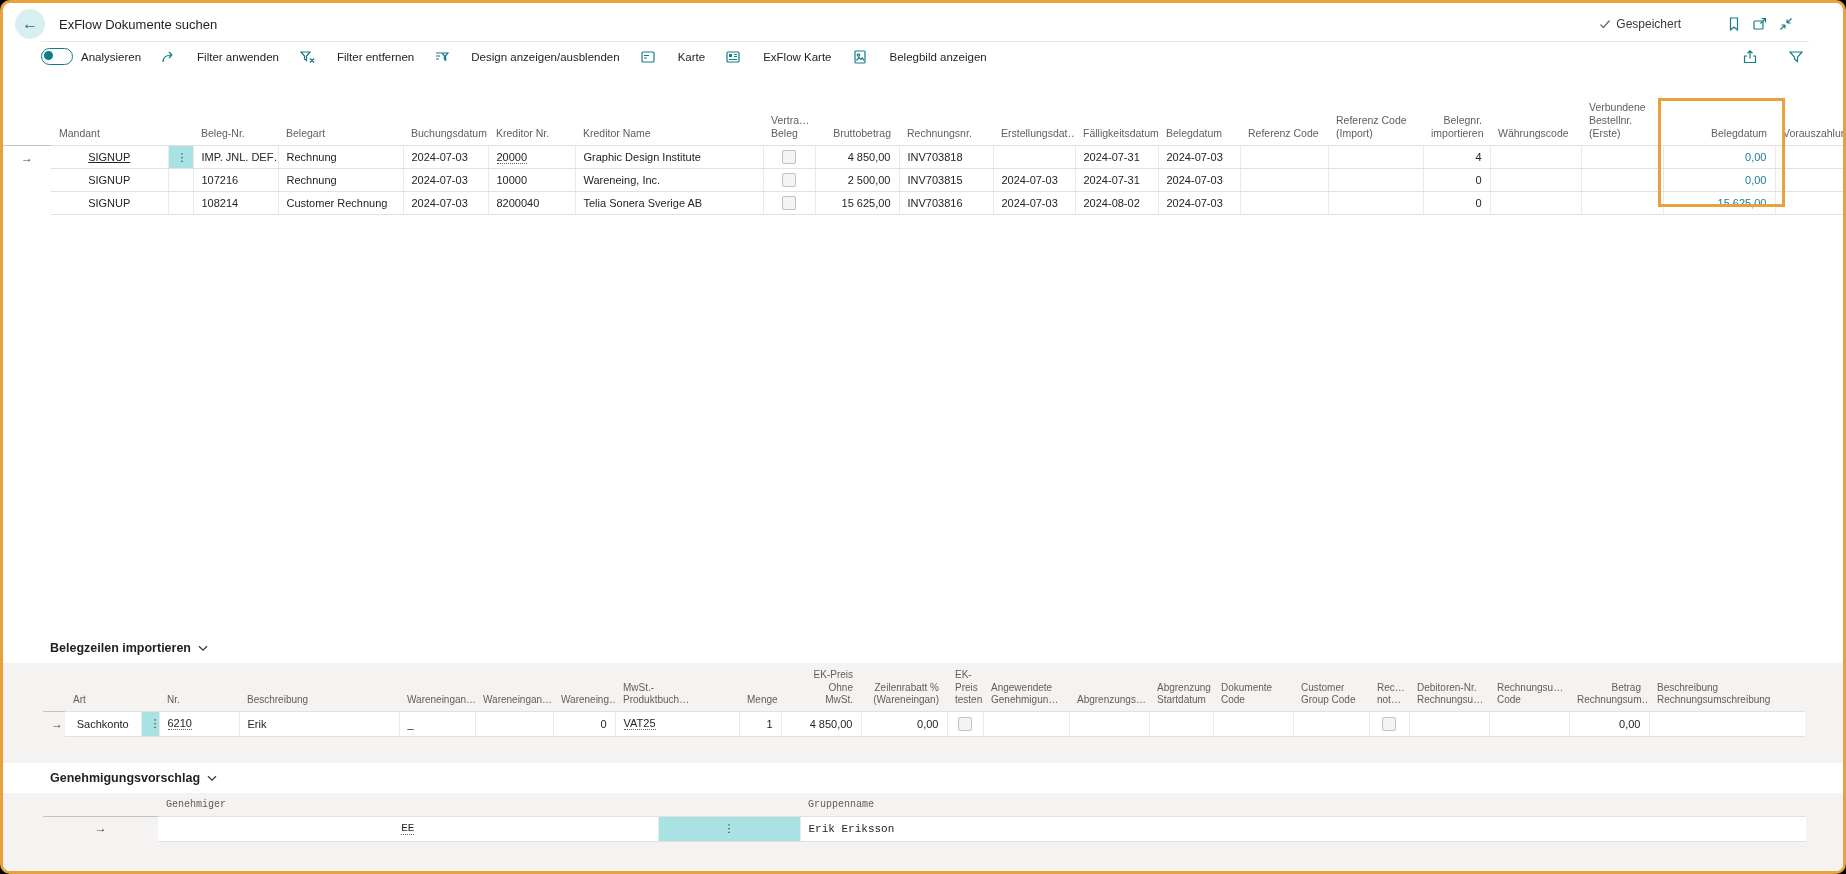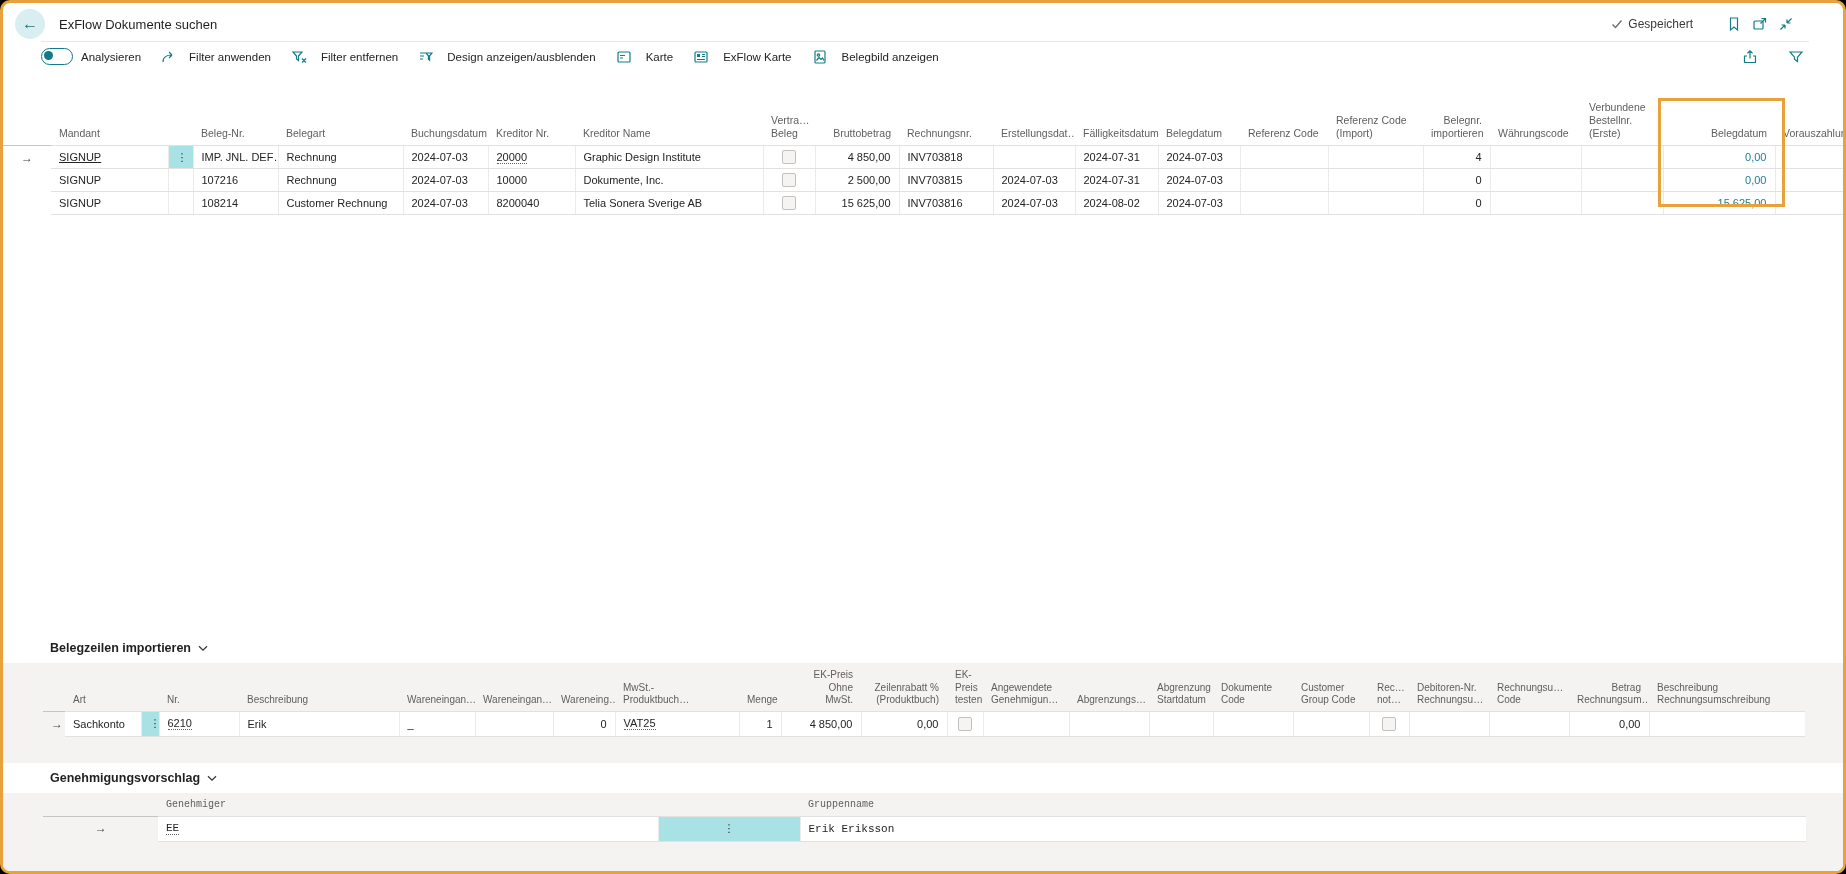--- a/index.html
+++ b/index.html
@@ -5,40 +5,40 @@
   html,body{margin:0;padding:0;background:#000;}
   .frame{position:relative;width:1846px;height:874px;box-sizing:border-box;
     border:3px solid #E9A23B;border-radius:10px;background:#fff;overflow:hidden;
     font-family:"Liberation Sans",sans-serif;color:#252423;}
   
   .titlebar{display:flex;align-items:center;height:34px;padding:4px 44px 0 12px;}
   .back-btn{width:30px;height:30px;border-radius:50%;background:#d9eef0;color:#1f6c75;
     font-size:16px;line-height:30px;text-align:center;cursor:pointer;flex:0 0 auto;}
   .page-title{margin-left:14px;font-size:13px;color:#1f1f1f;}
   .titlebar .spacer{flex:1;}
-  .status{display:flex;align-items:center;gap:5px;font-size:12px;color:#3b3a39;margin-right:28px;}
+  .status{display:flex;align-items:center;gap:5px;font-size:12px;color:#3b3a39;margin-right:40px;}
   .iconbtn{width:26px;height:22px;display:flex;align-items:center;justify-content:center;cursor:pointer;}
   .iconbtn svg{stroke:#127c87;fill:none;stroke-width:1.2;}
   
   .toolbar{display:flex;align-items:center;height:29px;margin-left:38px;margin-right:34px;
     border-top:1px solid #e8e8e8;gap:20px;font-size:11.5px;}
   .toggle-wrap{display:flex;align-items:center;gap:8px;}
   .toggle{width:30px;height:15px;border:1px solid #0f7c87;border-radius:9px;position:relative;cursor:pointer;}
   .toggle .knob{position:absolute;left:2px;top:2px;width:9px;height:9px;border-radius:50%;background:#0f7c87;}
-  .tb-action{display:flex;align-items:center;gap:14px;cursor:pointer;white-space:nowrap;}
+  .tb-action{display:flex;align-items:center;gap:22px;cursor:pointer;white-space:nowrap;}
   .tb-action svg{stroke:#127c87;fill:none;stroke-width:1.2;}
   .toolbar .spacer{flex:1;}
   
   table{border-collapse:collapse;table-layout:fixed;font-size:11px;color:#252423;}
   th{font-weight:400;color:#605e5c;font-size:10.5px;vertical-align:bottom;
     padding:14px 8px 5px;white-space:pre-line;line-height:1.25;text-align:left;overflow:hidden;}
   thead tr{border-bottom:1px solid #c6c4c2;}
   td{height:22px;padding:0 8px;border-bottom:1px solid #e2e1e0;white-space:nowrap;overflow:hidden;background:#fff;}
   td:not(:first-child){border-left:1px solid #eceae9;}
-  td:nth-child(2){border-left:none;}
+  td:nth-child(2){border-left:none;text-align:center;}
   tbody tr:first-child td{border-top:1px solid #e2e1e0;}
   .al-r{text-align:right;} .al-c{text-align:center;}
   .arrowcell{border:none!important;background:transparent!important;text-align:center;color:#444;font-size:12px;}
   .menucell-sel{background:#A9E2E5!important;text-align:center;color:#2f2f2f;font-size:11px;}
   .u{text-decoration:underline;}
   .ud{border-bottom:1px dotted #5f5f5f;display:inline-block;line-height:1.15;}
   .amt{color:#1A7F93;}
   .cb{width:12px;height:12px;border:1px solid #c3c1bf;background:#f5f4f3;border-radius:2px;display:inline-block;vertical-align:middle;}
   .main-grid{position:absolute;left:0;top:84px;width:1846px;}
   .hl-box{position:absolute;left:1655px;top:95px;width:121px;height:103px;
@@ -231,21 +231,21 @@
             <td><span></span></td>
           </tr>
           <tr>
             <td class="arrowcell"></td>
             <td><span>SIGNUP</span></td>
             <td></td>
             <td><span>107216</span></td>
             <td><span>Rechnung</span></td>
             <td><span>2024-07-03</span></td>
             <td><span>10000</span></td>
-            <td><span>Dokumente, Inc.</span></td>
+            <td><span>Wareneing, Inc.</span></td>
             <td class="al-c"><span class="cb"></span></td>
             <td class="al-r"><span>2 500,00</span></td>
             <td><span>INV703815</span></td>
             <td><span>2024-07-03</span></td>
             <td><span>2024-07-31</span></td>
             <td><span>2024-07-03</span></td>
             <td><span></span></td>
             <td><span></span></td>
             <td class="al-r"><span>0</span></td>
             <td><span></span></td>
@@ -324,21 +324,21 @@
               <th>Beschreibung</th>
               <th>Wareneingan…</th>
               <th>Wareneingan…</th>
               <th class="al-r">Wareneing…</th>
               <th>MwSt.-
 Produktbuch…</th>
               <th class="al-r">Menge</th>
               <th class="al-r">EK-Preis Ohne
 MwSt.</th>
               <th class="al-r">Zeilenrabatt %
-(Produktbuch)</th>
+(Wareneingan)</th>
               <th>EK-
 Preis
 testen</th>
               <th>Angewendete
 Genehmigun…</th>
               <th>Abgrenzungs…</th>
               <th>Abgrenzung
 Startdatum</th>
               <th>Dokumente
 Code</th>

